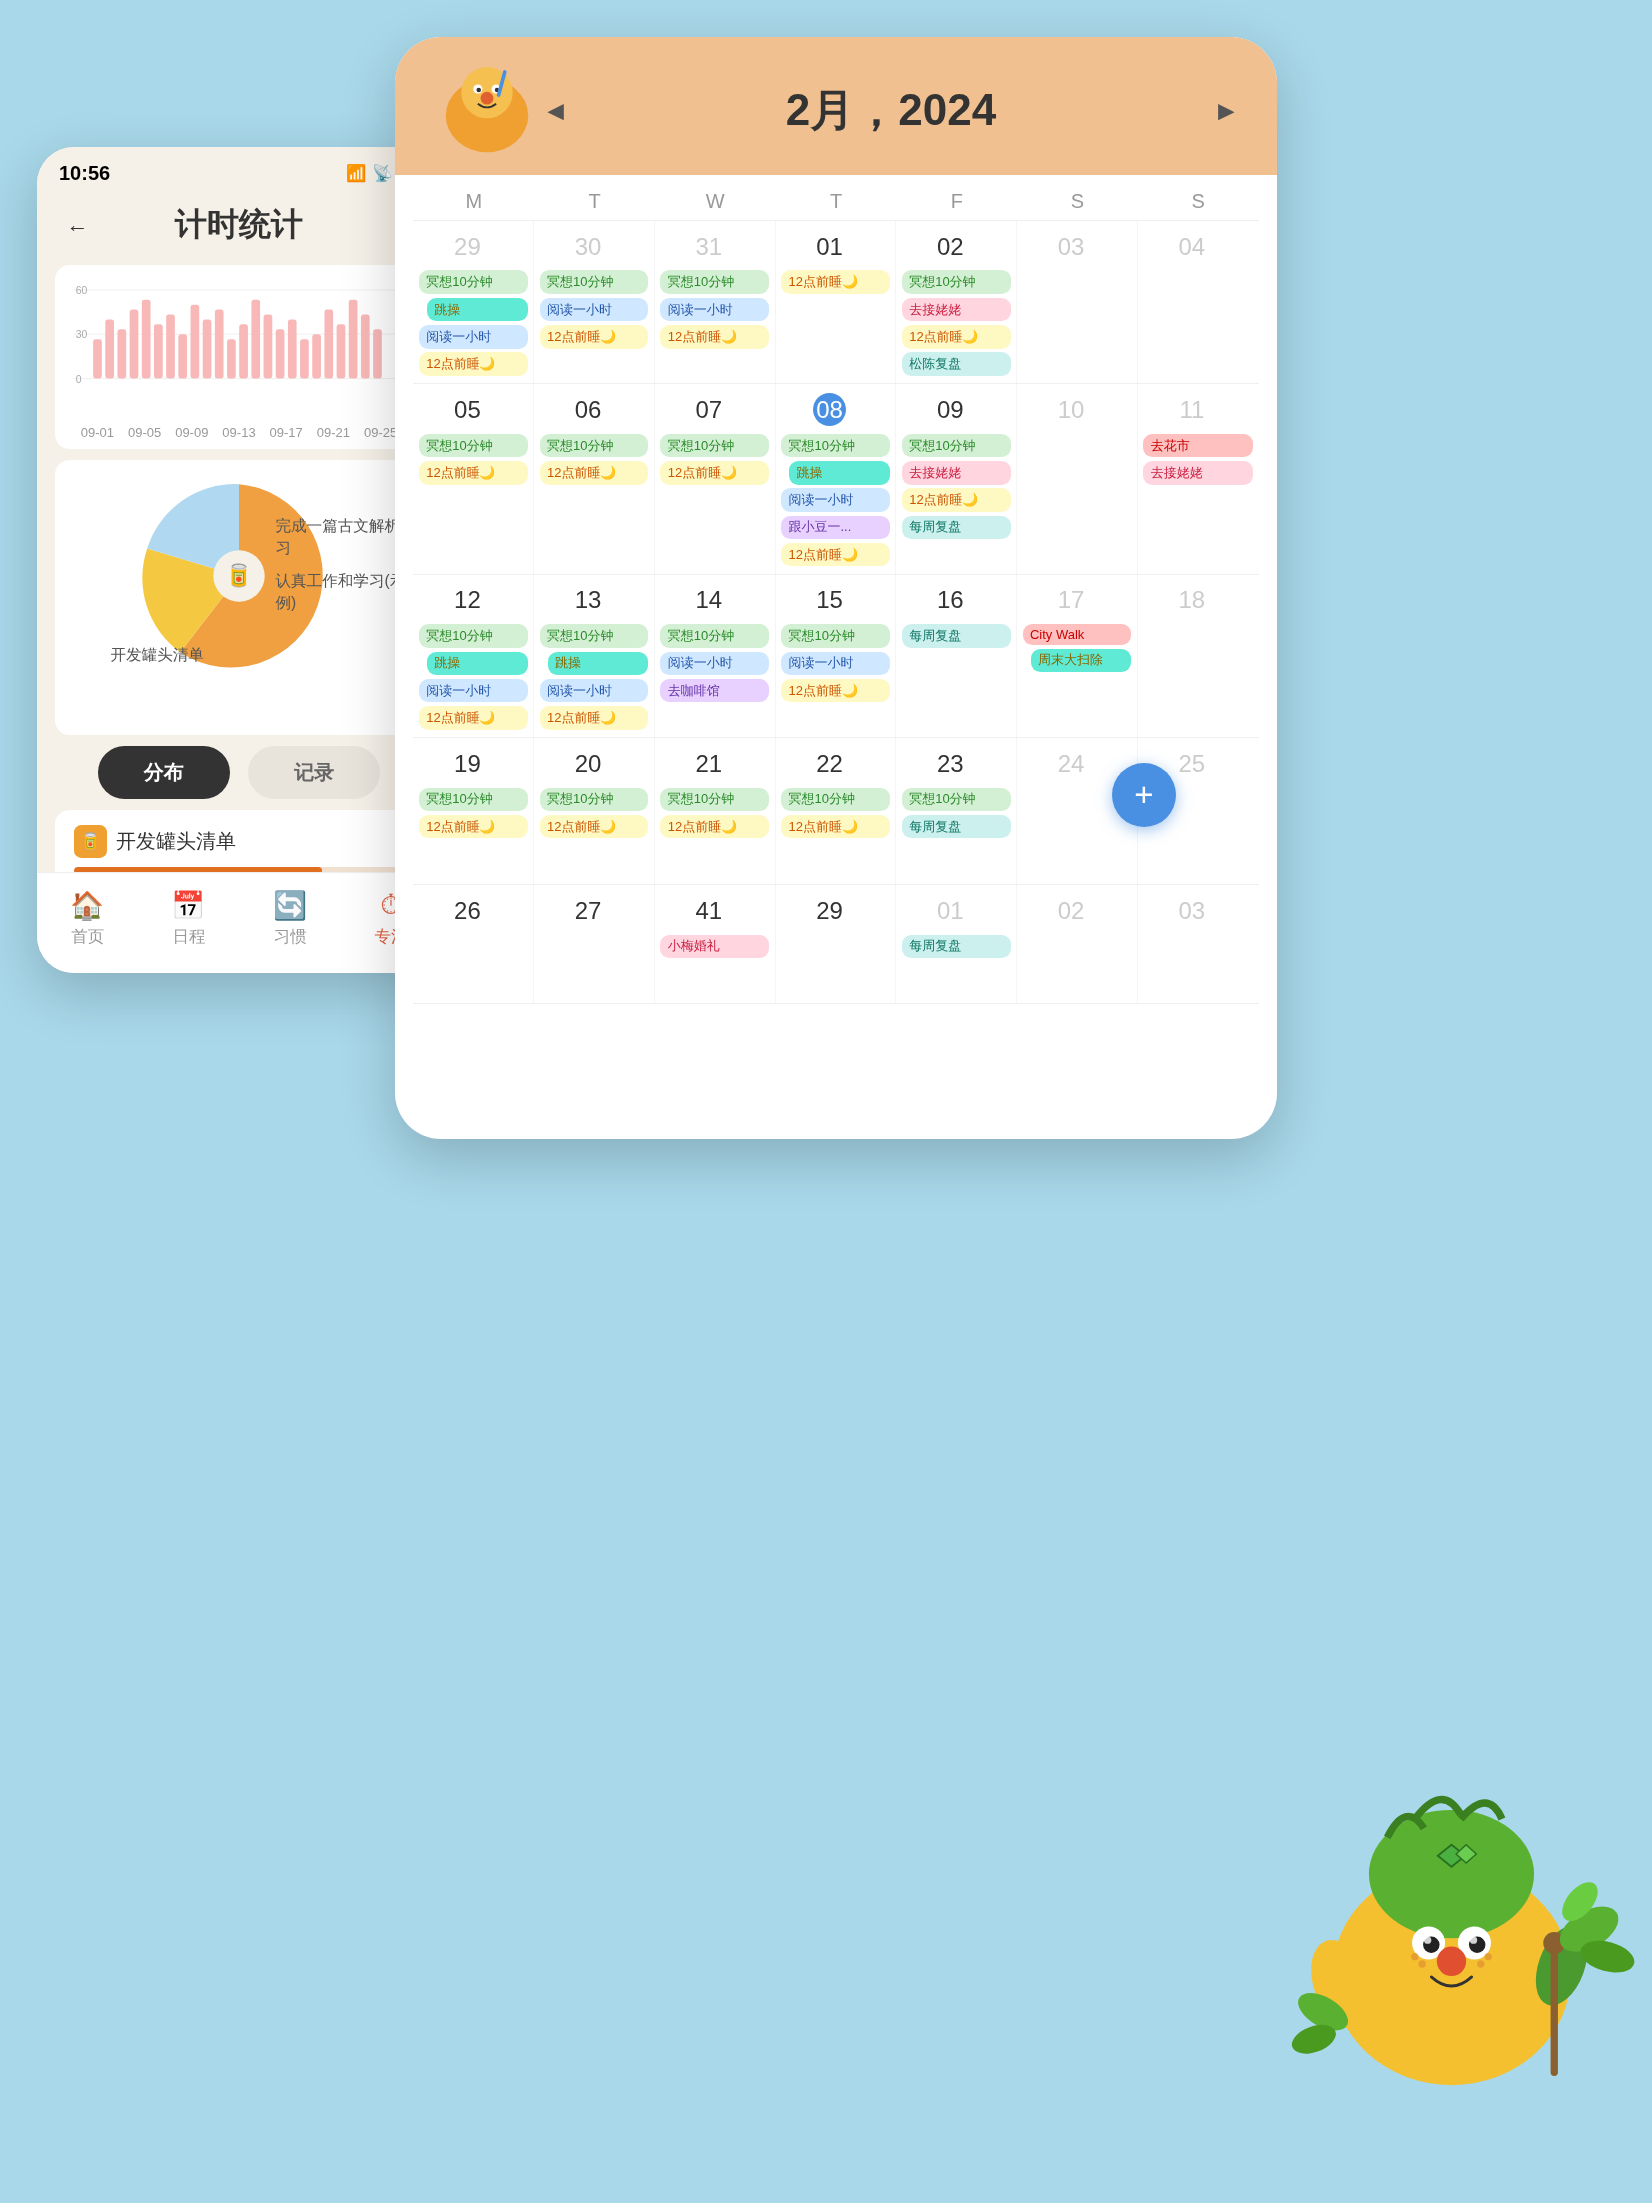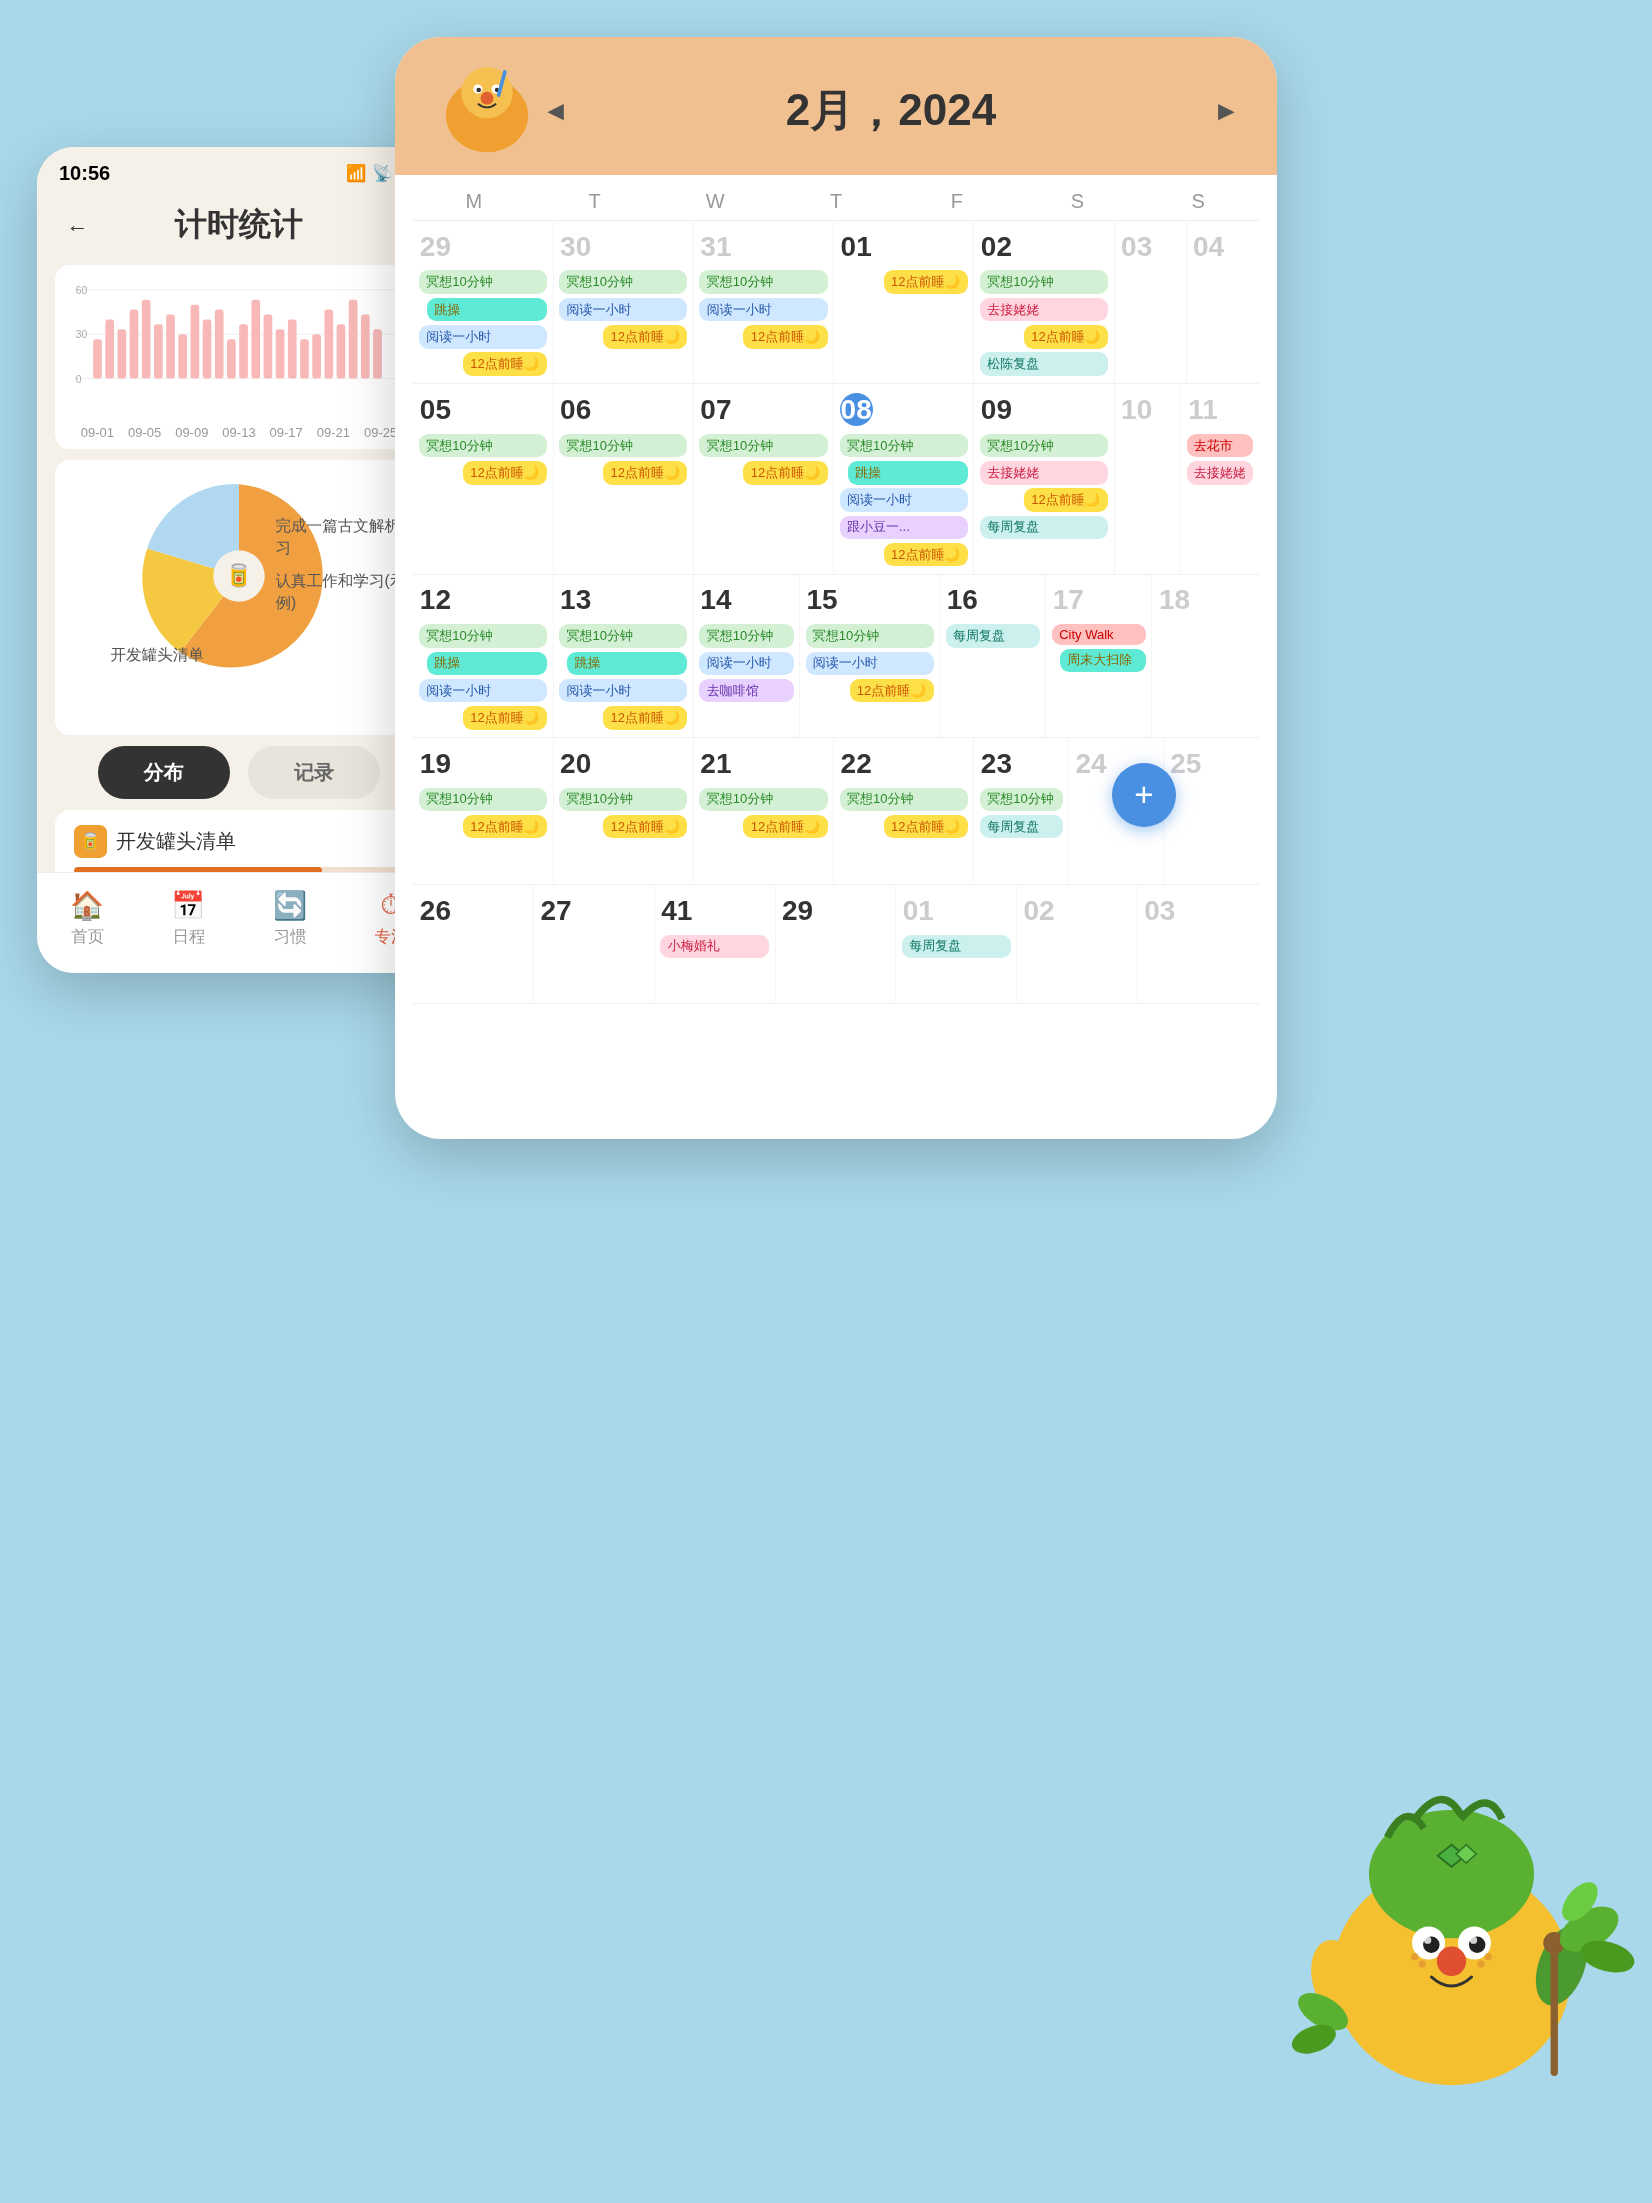--- a/index.html
+++ b/index.html
@@ -261,51 +261,52 @@
     }
     .cal-day {
       padding: 9.2px 5.5px 7.3px;
       border-right: 0.9px solid #f5f5f5;
       display: flex;
       flex-direction: column;
       gap: 3.7px;
     }
     .cal-day:last-child { border-right: none; }
     .day-num {
-      font-size: 28px;
-      font-weight: 700;
+      font-size: 24px;
+      font-weight: 400;
       color: #333;
       margin-bottom: 3.7px;
       width: 33px;
       height: 33px;
       display: flex;
       align-items: center;
       justify-content: center;
       border-radius: 50%;
+      margin-left: 32px;
     }
     .day-num.today {
       background: #4a90e2;
       color: white;
     }
     .day-num.other-month {
       color: #ccc;
     }
     .event-pill {
       font-size: 13px;
       padding: 2.8px 7.3px;
       border-radius: 9.2px;
       white-space: nowrap;
       overflow: hidden;
       text-overflow: ellipsis;
       max-width: 100%;
     }
     .ev-green { background: #d4f0d4; color: #2a8a2a; }
     .ev-yellow { background: #5eead4; color: #886600; margin-left: 8px; }
     .ev-blue { background: #d0e8ff; color: #2255aa; }
-    .ev-orange { background: #fde047; color: #cc5500; margin-left: 44px; }
+    .ev-orange { background: #fef9c3; color: #cc5500; }
     .ev-pink { background: #ffd6e0; color: #cc2244; }
     .ev-purple { background: #e8d0ff; color: #6633aa; }
     .ev-teal { background: #ccf0ee; color: #117766; }
     .ev-red { background: #ffc0c0; color: #cc0000; }
 
     
     .float-char {
       position: absolute;
       bottom: 73px;
       right: 18.4px;

